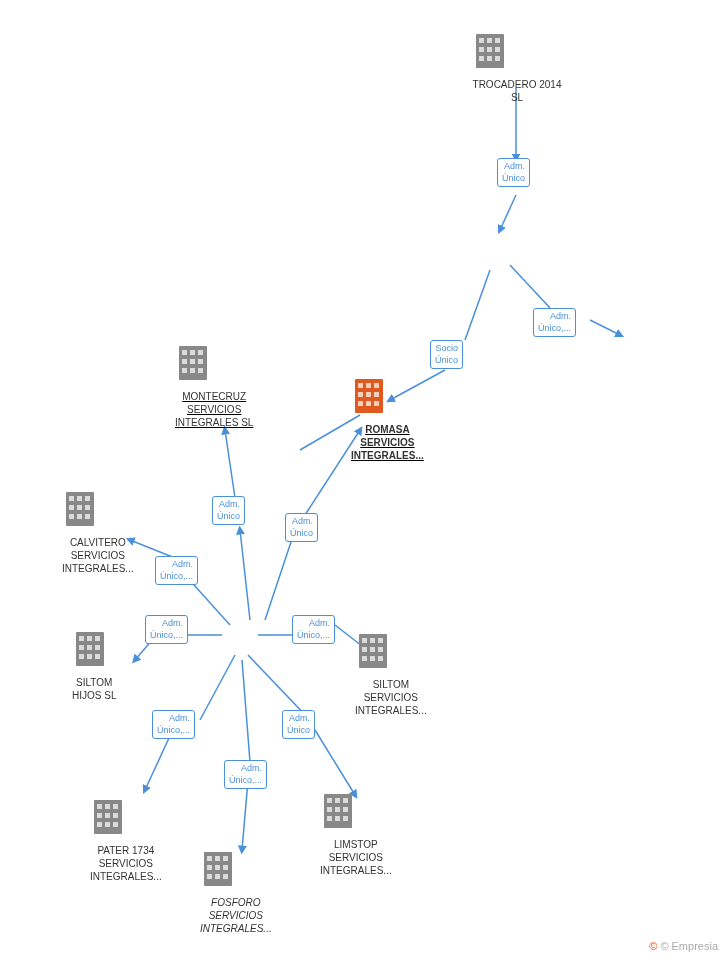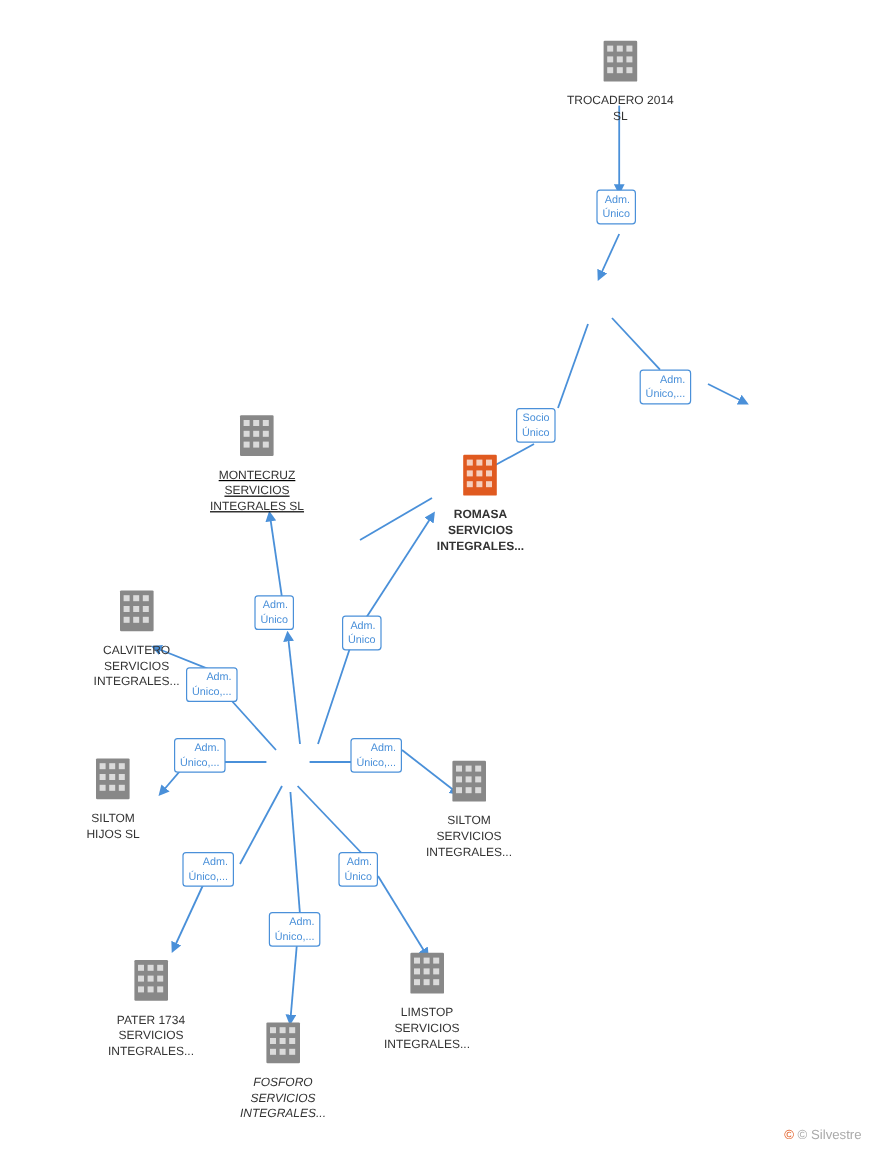--- a/index.html
+++ b/index.html
@@ -13,21 +13,21 @@
     }
     .canvas {
       width: 728px;
       height: 960px;
       position: relative;
     }
     .node {
       position: absolute;
       display: flex;
       flex-direction: column;
-      align-items: center;
+      align-items: flex-start;
       text-align: center;
     }
     .building-icon {
       font-size: 36px;
       line-height: 1;
       color: #808080;
     }
     .building-icon.orange {
       color: #e05a20;
     }
@@ -135,21 +135,21 @@
     <rect x="7" y="26" width="5" height="5" fill="white" opacity="0.7"></rect>
     <rect x="15" y="26" width="5" height="5" fill="white" opacity="0.7"></rect>
     <rect x="23" y="26" width="5" height="5" fill="white" opacity="0.7"></rect>
   </svg></div>
     <div class="node-label">TROCADERO
 2014  SL</div>
   </div>
 
 
 
-  <div class="node" style="left:364px; top:375px;">
+  <div class="node" style="left:351px; top:375px;text-decoration:underline;">
     <div class="building-icon orange" style="font-size: 32px; font-weight: bold;"><svg width="36" height="40" viewBox="0 0 36 40">
     <rect x="4" y="4" width="28" height="34" fill="#e05a20" rx="1"></rect>
     <rect x="7" y="8" width="5" height="5" fill="white" opacity="0.7"></rect>
     <rect x="15" y="8" width="5" height="5" fill="white" opacity="0.7"></rect>
     <rect x="23" y="8" width="5" height="5" fill="white" opacity="0.7"></rect>
     <rect x="7" y="17" width="5" height="5" fill="white" opacity="0.7"></rect>
     <rect x="15" y="17" width="5" height="5" fill="white" opacity="0.7"></rect>
     <rect x="23" y="17" width="5" height="5" fill="white" opacity="0.7"></rect>
     <rect x="7" y="26" width="5" height="5" fill="white" opacity="0.7"></rect>
     <rect x="15" y="26" width="5" height="5" fill="white" opacity="0.7"></rect>
@@ -167,21 +167,21 @@
     <rect x="7" y="17" width="5" height="5" fill="white" opacity="0.7"></rect>
     <rect x="15" y="17" width="5" height="5" fill="white" opacity="0.7"></rect>
     <rect x="23" y="17" width="5" height="5" fill="white" opacity="0.7"></rect>
     <rect x="7" y="26" width="5" height="5" fill="white" opacity="0.7"></rect>
     <rect x="15" y="26" width="5" height="5" fill="white" opacity="0.7"></rect>
     <rect x="23" y="26" width="5" height="5" fill="white" opacity="0.7"></rect>
   </svg></div>
     <div class="node-label">MONTECRUZ<br>SERVICIOS<br>INTEGRALES SL</div>
   </div>
 
-  <div class="node" style="left:62px; top:488px;margin-left:16px;">
+  <div class="node" style="left:62px; top:488px;">
     <div class="building-icon" style="font-size: 32px; font-weight: bold;"><svg width="36" height="40" viewBox="0 0 36 40">
     <rect x="4" y="4" width="28" height="34" fill="#888" rx="1"></rect>
     <rect x="7" y="8" width="5" height="5" fill="white" opacity="0.7"></rect>
     <rect x="15" y="8" width="5" height="5" fill="white" opacity="0.7"></rect>
     <rect x="23" y="8" width="5" height="5" fill="white" opacity="0.7"></rect>
     <rect x="7" y="17" width="5" height="5" fill="white" opacity="0.7"></rect>
     <rect x="15" y="17" width="5" height="5" fill="white" opacity="0.7"></rect>
     <rect x="23" y="17" width="5" height="5" fill="white" opacity="0.7"></rect>
     <rect x="7" y="26" width="5" height="5" fill="white" opacity="0.7"></rect>
     <rect x="15" y="26" width="5" height="5" fill="white" opacity="0.7"></rect>
@@ -278,16 +278,16 @@
   <div class="badge" style="left:285px; top:513px;">Adm.<br>Único</div>
   <div class="badge" style="left:155px; top:556px;">Adm.<br>Único,...</div>
   <div class="badge" style="left:145px; top:615px;">Adm.<br>Único,...</div>
   <div class="badge" style="left:292px; top:615px;">Adm.<br>Único,...</div>
   <div class="badge" style="left:152px; top:710px;">Adm.<br>Único,...</div>
   <div class="badge" style="left:282px; top:710px;">Adm.<br>Único</div>
   <div class="badge" style="left:224px; top:760px;">Adm.<br>Único,...</div>
 
   <div class="watermark">
     <span class="copy">©</span>
-    <span>© Silvestre</span>
+    <span>© Empresia</span>
   </div>
 
 </div>
 
 </body></html>

